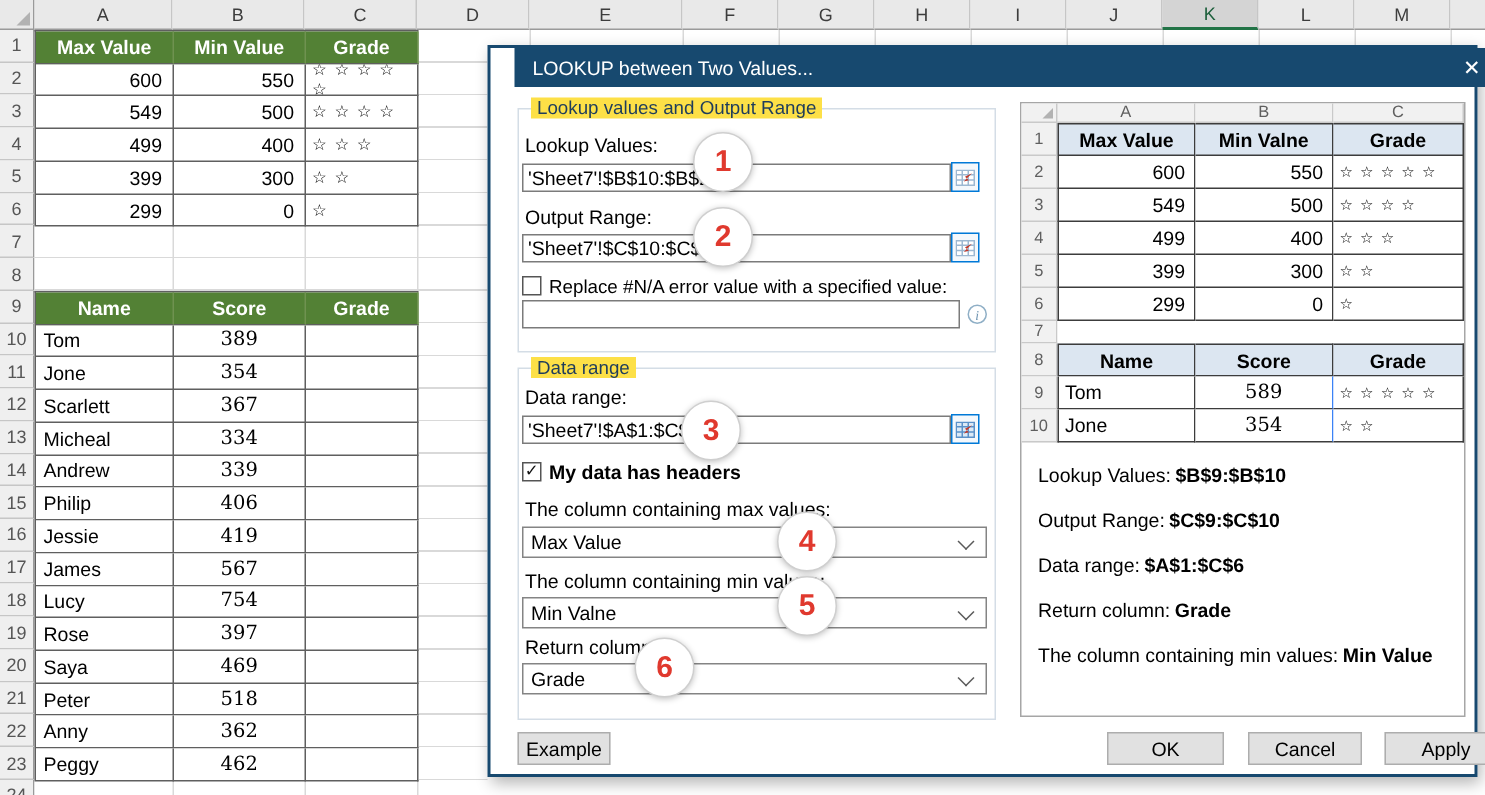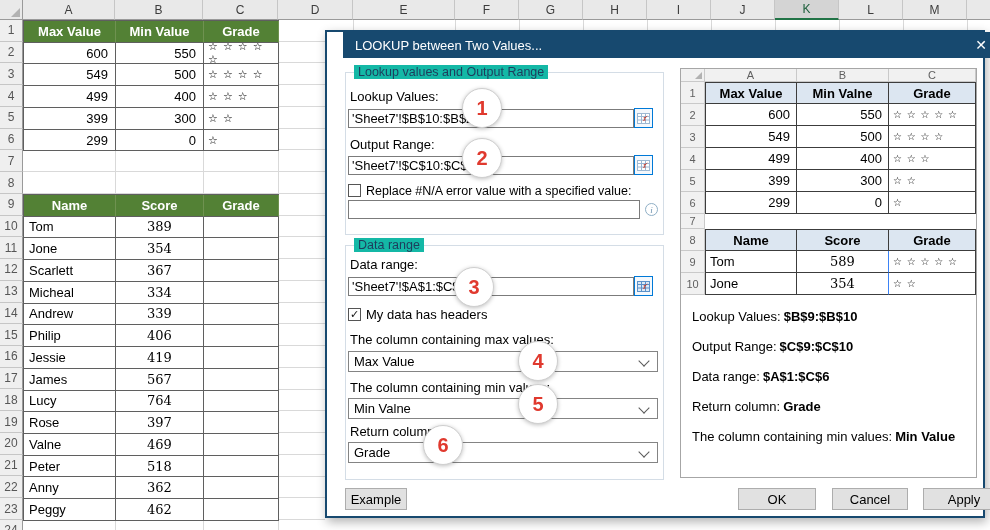--- a/index.html
+++ b/index.html
@@ -55,21 +55,21 @@
   .score{justify-content:center;font-family:"DejaVu Serif",serif;font-size:13px;}
 
   
   .dialog{position:absolute;left:325px;top:30px;width:660px;height:488px;box-sizing:border-box;
           background:#fff;border:2px solid #17496f;box-shadow:2px 4px 10px rgba(0,0,0,.3);}
   .titlebar{position:absolute;left:16px;top:0;width:100%;height:26px;background:#17496f;color:#fff;
           display:flex;align-items:center;padding-left:12px;box-sizing:border-box;font-size:13px;}
   .closex{position:absolute;right:12px;top:0;height:26px;display:flex;align-items:center;
           color:#fff;font-size:14px;cursor:default;}
   .group{position:absolute;border:1px solid #d4dde6;}
-  .glabel{position:absolute;top:-8px;left:8px;background:#14b8a6;padding:0 4px;font-size:12.5px;color:#1e3c5c;}
+  .glabel{position:absolute;top:-8px;left:8px;background:#fde047;padding:0 4px;font-size:12.5px;color:#1e3c5c;}
   .lbl{position:absolute;font-size:13px;color:#000;white-space:nowrap;}
   .lbl.small{font-size:12.5px;}
   .tinput{position:absolute;box-sizing:border-box;height:19px;border:1px solid #7b7b7b;
           font-family:"Liberation Sans",sans-serif;font-size:13px;padding:0 3px;color:#000;background:#fff;}
   .picker{position:absolute;width:19px;height:20px;box-sizing:border-box;border:1px solid #0079d7;
           background:#f4f8fc;display:flex;align-items:center;justify-content:center;}
   .infoi{position:absolute;width:13px;height:13px;border-radius:50%;border:1px solid #8fafc6;
           color:#6d93b0;font-size:9px;font-style:italic;font-family:"Liberation Serif",serif;
           display:flex;align-items:center;justify-content:center;box-sizing:border-box;}
   .chkbox{position:absolute;width:13px;height:13px;box-sizing:border-box;border:1px solid #555;
@@ -265,28 +265,28 @@
 
       <div class="cell namec">Jessie</div>
       <div class="cell score">419</div>
       <div class="cell"></div>
 
       <div class="cell namec">James</div>
       <div class="cell score">567</div>
       <div class="cell"></div>
 
       <div class="cell namec">Lucy</div>
-      <div class="cell score">764</div>
+      <div class="cell score">754</div>
       <div class="cell"></div>
 
       <div class="cell namec">Rose</div>
       <div class="cell score">397</div>
       <div class="cell"></div>
 
-      <div class="cell namec">Valne</div>
+      <div class="cell namec">Saya</div>
       <div class="cell score">469</div>
       <div class="cell"></div>
 
       <div class="cell namec">Peter</div>
       <div class="cell score">518</div>
       <div class="cell"></div>
 
       <div class="cell namec">Anny</div>
       <div class="cell score">362</div>
       <div class="cell"></div>
@@ -335,21 +335,21 @@
     <span class="lbl" style="left:23px;top:225px;">Data range:</span>
     <input class="tinput" style="left: 21px; top: 245px; width: 286px;" readonly="" value="'Sheet7'!$A$1:$C$6">
     <div class="picker" style="left:307px;top:244px;">
       <svg width="13" height="11" viewBox="0 0 13 11">
         <rect x="0.5" y="0.5" width="12" height="10" fill="#dbe9f6" stroke="#5b91c9"></rect>
         <path d="M0.5,3.5 H12.5 M0.5,7 H12.5 M4.5,0.5 V10.5 M8.5,0.5 V10.5" stroke="#5b91c9" fill="none"></path>
         <path d="M11,2.5 L5.5,8 L9,7.2 L6.3,4.8 Z" fill="#c0392b"></path>
       </svg>
     </div>
     <span class="chkbox" style="left:21px;top:276px;">✓</span>
-    <span class="lbl" style="left:39px;top:275px;">My data has headers</span>
+    <span class="lbl" style="left:39px;top:275px;font-weight:bold;">My data has headers</span>
     <span class="lbl" style="left:23px;top:300px;">The column containing max values:</span>
     <div class="ddl" style="left:21px;top:319px;width:310px;">
       <span>Max Value</span>
       <span class="chev"></span>
     </div>
     <span class="lbl" style="left:23px;top:348px;">The column containing min values:</span>
     <div class="ddl" style="left:21px;top:366px;width:310px;">
       <span>Min Valne</span>
       <span class="chev"></span>
     </div>

